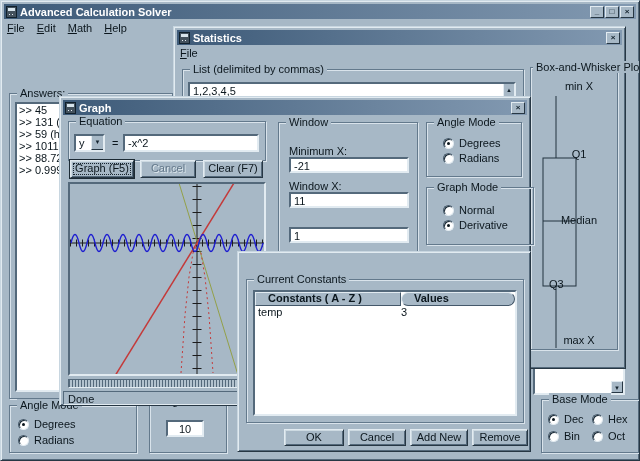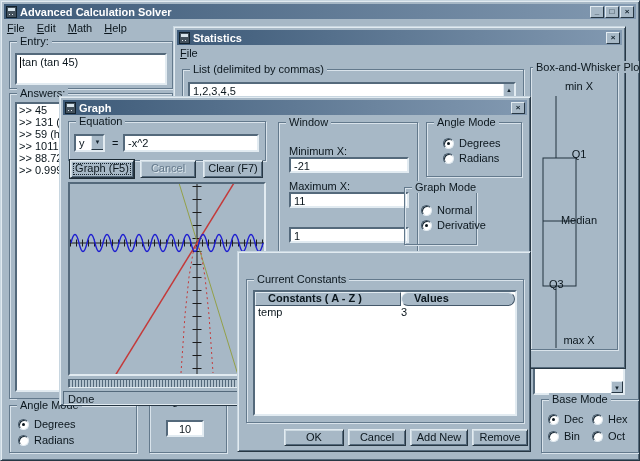--- a/index.html
+++ b/index.html
@@ -78,24 +78,20 @@
       <span class="wbtn">×</span>
     </span>
   </div>
   <div class="menubar" style="top:21px;">
     <span>File</span>
     <span>Edit</span>
     <span>Math</span>
     <span>Help</span>
   </div>
 
-  <div class="group" style="left:8px;top:40px;width:164px;height:48px;">
-    <span class="glabel">Entry:</span>
-    <div class="sunken edit" style="left:5px;top:11px;width:152px;height:32px;"><span class="caret"></span><span>tan (tan 45)</span></div>
-  </div>
 
   <div class="group" style="left:8px;top:92px;width:164px;height:306px;">
     <span class="glabel">Answers:</span>
     <div class="listwhite" style="left:5px;top:8px;width:152px;height:290px;">
       <div class="ans-item">&gt;&gt; 45</div>
       <div class="ans-item">&gt;&gt; 131 (oct</div>
       <div class="ans-item">&gt;&gt; 59 (hex)</div>
       <div class="ans-item">&gt;&gt; 1011001</div>
       <div class="ans-item">&gt;&gt; 88.7269</div>
       <div class="ans-item">&gt;&gt; 0.99999</div>
@@ -214,40 +210,40 @@
         <path d="M1,59 q4,-17 8,0 t8,0 t8,0 t8,0 t8,0 t8,0 t8,0 t8,0 t8,0 t8,0 t8,0 t8,0 t8,0 t8,0 t8,0 t8,0 t8,0 t8,0 t8,0 t8,0 t8,0 t8,0 t8,0 t8,0" fill="none" stroke="#2020d0" stroke-width="1.4"></path>
       </svg>
     </div>
     <div class="trackbar" style="left:8px;top:282px;width:198px;height:9px;"></div>
     <div class="statusbar" style="left:3px;top:294px;width:466px;height:14px;">Done</div>
 
     <div class="group" style="left:218px;top:25px;width:140px;height:158px;">
       <span class="glabel">Window</span>
       <span class="lbl" style="left:10px;top:22px;">Minimum X:</span>
       <div class="sunken edit" style="left:10px;top:34px;width:120px;height:16px;">-21</div>
-      <span class="lbl" style="left:10px;top:57px;">Maximum X:</span>
+      <span class="lbl" style="left:10px;top:57px;">Window X:</span>
       <div class="sunken edit" style="left:10px;top:69px;width:120px;height:16px;">11</div>
       <span class="lbl" style="left:10px;top:92px;margin-top:12px;">Scale X:</span>
       <div class="sunken edit" style="left:10px;top:104px;width:120px;height:16px;">1</div>
       <span class="lbl" style="left:10px;top:127px;">Minimum Y:</span>
     </div>
 
     <div class="group" style="left:366px;top:25px;width:96px;height:55px;">
       <span class="glabel">Angle Mode</span>
       <div class="radio-row" style="left:16px;top:14px;">
         <span class="radio checked"></span>
         <span>Degrees</span>
       </div>
       <div class="radio-row" style="left:16px;top:29px;">
         <span class="radio"></span>
         <span>Radians</span>
       </div>
     </div>
 
-    <div class="group" style="left:344px;top:90px;width:73px;height:58px;">
+    <div class="group" style="left:366px;top:90px;width:108px;height:58px;">
       <span class="glabel">Graph Mode</span>
       <div class="radio-row" style="left:16px;top:16px;">
         <span class="radio"></span>
         <span>Normal</span>
       </div>
       <div class="radio-row" style="left:16px;top:31px;">
         <span class="radio checked"></span>
         <span>Derivative</span>
       </div>
     </div>

